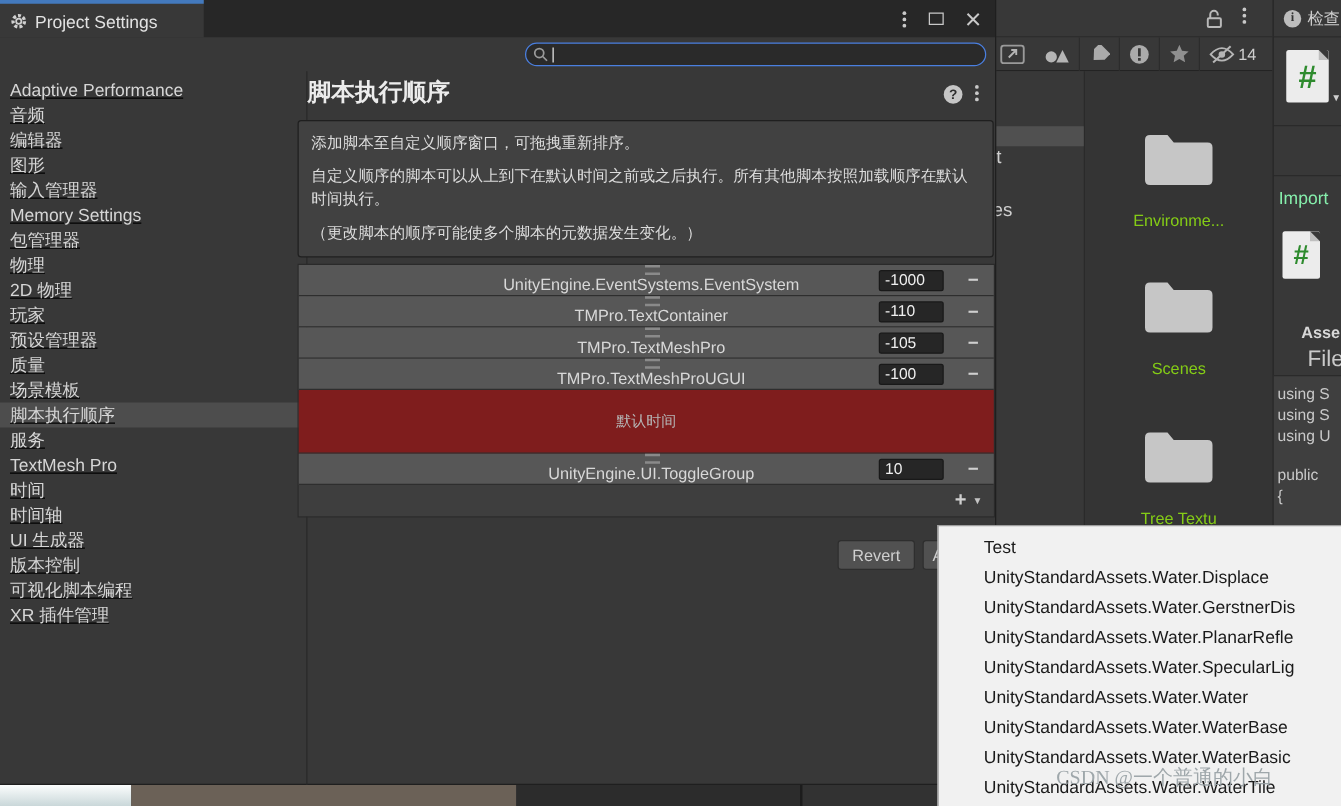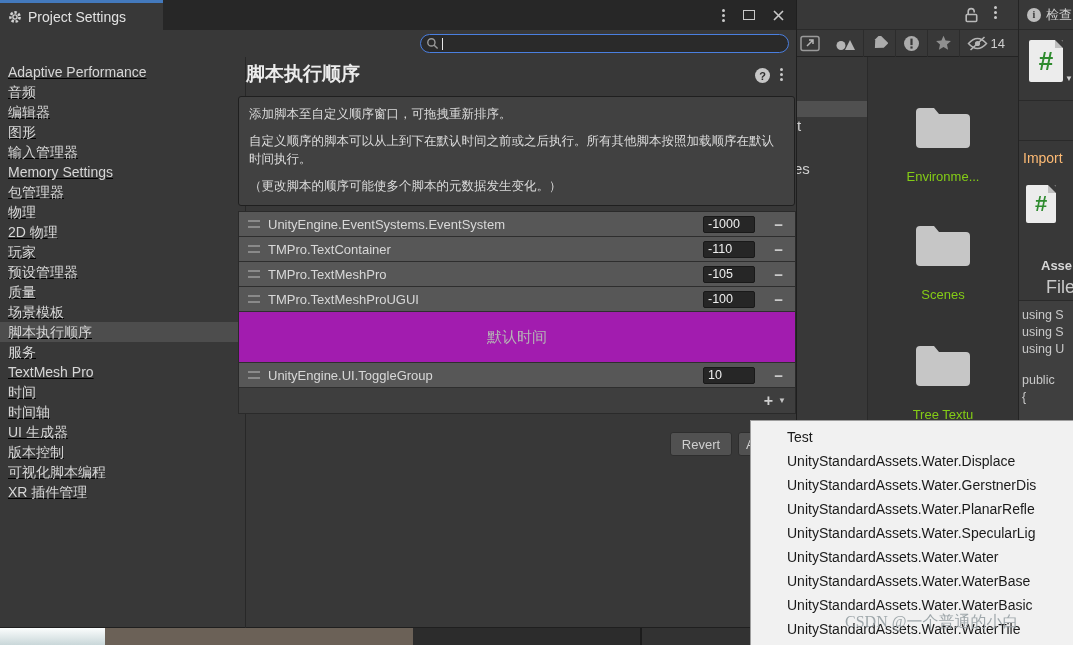--- a/index.html
+++ b/index.html
@@ -32,21 +32,21 @@
   .bg-inspector { position:absolute; left:1018px; top:0; width:55px; height:645px; background:#383838; border-left:1px solid #242424; }
   .insp-header { height:30px; border-bottom:1px solid #2a2a2a; display:flex; align-items:center; gap:5px; padding-left:8px; color:#cccccc; font-size:13px; white-space:nowrap; overflow:hidden; }
   .info-circle { width:14px; height:14px; border-radius:50%; background:#bdbdbd; color:#333; font-size:10px; font-weight:bold; font-family:"Liberation Serif",serif; display:flex; align-items:center; justify-content:center; flex:0 0 auto; }
   .script-icon { position:relative; background:#ececec; border-radius:2px; overflow:hidden; }
   .script-icon::after { content:""; position:absolute; top:0; right:0; border-bottom:8px solid #bfbfbf; border-right:8px solid #383838; }
   .script-icon .hash { position:absolute; inset:0; display:flex; align-items:center; justify-content:center; color:#2e8b2e; font-weight:bold; }
   .insp-icon1 { position:absolute; left:10px; top:40px; width:34px; height:42px; }
   .insp-icon1 .hash { font-size:26px; }
   .insp-caret { position:absolute; left:46px; top:74px; font-size:8px; color:#cfcfcf; }
   .insp-div { position:absolute; left:0; width:100%; border-top:1px solid #2a2a2a; }
-  .insp-import { position:absolute; left:4px; top:150px; font-size:14px; color:#fdba74; white-space:nowrap; }
+  .insp-import { position:absolute; left:4px; top:150px; font-size:14px; color:#86efac; white-space:nowrap; }
   .insp-icon2 { position:absolute; left:7px; top:185px; width:30px; height:38px; }
   .insp-icon2 .hash { font-size:22px; }
   .insp-asse { position:absolute; left:22px; top:258px; font-size:13px; font-weight:bold; color:#d8d8d8; white-space:nowrap; }
   .insp-filen { position:absolute; left:27px; top:277px; font-size:18px; color:#c9c9c9; white-space:nowrap; }
   .insp-code { position:absolute; left:0; top:300px; width:55px; height:132px; background:#3f3f3f; border-top:1px solid #2a2a2a; border-bottom:1px solid #2a2a2a; padding:6px 0 0 3px; font-size:12.5px; color:#c9c9c9; line-height:17px; white-space:nowrap; overflow:hidden; }
   .insp-code .gap { height:14px; }
 
   
   .strip-white { position:absolute; left:0; top:628px; width:105px; height:17px; background:linear-gradient(180deg,#fbfdfd,#c9d7d9); }
   .strip-brown { position:absolute; left:105px; top:628px; width:308px; height:17px; background:#6b6157; }
@@ -72,26 +72,26 @@
 
   .ps-content { position:absolute; left:223px; top:0; width:574px; height:571px; }
   .ps-title { position:absolute; left:23px; top:4px; font-size:19px; font-weight:bold; color:#ececec; }
   .help-circle { position:absolute; left:532px; top:11px; width:15px; height:15px; border-radius:50%; background:#c6c6c6; color:#2e2e2e; font-size:11px; font-weight:bold; display:flex; align-items:center; justify-content:center; }
   .content-kebab { position:absolute; left:557px; top:11px; }
 
   .help-box { position:absolute; left:15px; top:39px; width:557px; height:110px; background:#414141; border:1px solid #1f1f1f; border-radius:3px; padding:8px 10px; font-size:12.5px; color:#dcdcdc; line-height:1.45; }
   .help-box p + p { margin-top:9px; }
 
   .order-list { position:absolute; left:15px; top:154px; width:558px; border:1px solid #2a2a2a; }
-  .order-row { position:relative; height:25px; background:#575757; border-bottom:1px solid #2e2e2e; display:flex; align-items:center; }
+  .order-row { position:relative; height:25px; background:#575757; border-bottom:1px solid #2e2e2e; display:flex; align-items:center;flex-direction:column; }
   .drag-handle { width:12px; height:8px; border-top:2px solid #8a8a8a; border-bottom:2px solid #8a8a8a; margin-left:9px; }
   .row-name { margin-left:8px; font-size:13px; color:#d8d8d8; white-space:nowrap; }
   .order-value { position:absolute; right:40px; top:3.5px; width:52px; height:17px; background:#262626; border:1px solid #191919; border-radius:2px; color:#efefef; font-size:12.5px; padding:0 4px; font-family:inherit; }
   .row-minus { position:absolute; right:12px; color:#cfcfcf; font-size:15px; font-weight:bold; line-height:25px; cursor:default; }
-  .default-block { height:51px; background:#a21caf; border-bottom:1px solid #2e2e2e; display:flex; align-items:center; justify-content:center; font-size:15px; color:#b5b5b5; }
+  .default-block { height:51px; background:#7f1d1d; border-bottom:1px solid #2e2e2e; display:flex; align-items:center; justify-content:center; font-size:12px; color:#b5b5b5; }
   .list-footer { position:relative; height:25px; background:#3e3e3e; }
   .add-box { position:absolute; right:5px; top:0; height:25px; display:flex; align-items:center; gap:5px; padding:0 4px; }
   .add-plus { color:#cfcfcf; font-size:16px; font-weight:bold; }
   .add-caret { color:#c4c4c4; font-size:8px; }
 
   .btn { position:absolute; height:24px; background:#515151; border:1px solid #2e2e2e; border-radius:3px; color:#cfcfcf; font-size:13px; display:flex; align-items:center; justify-content:center; }
   .btn-revert { left:447px; top:375px; width:62px; }
   .btn-apply  { left:515px; top:375px; width:58px; justify-content:flex-start; padding-left:7px; }
 
   

